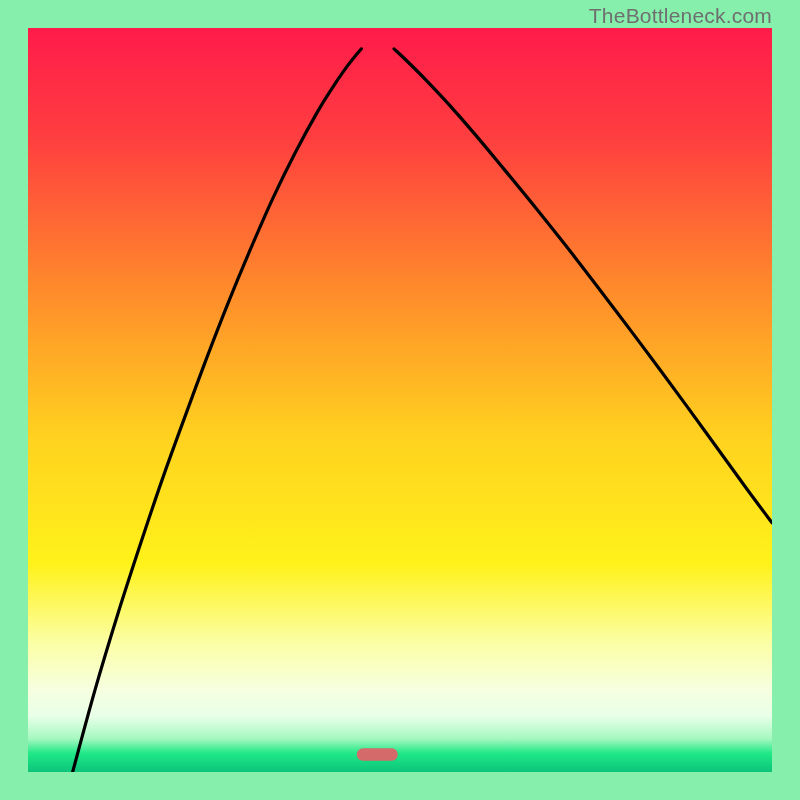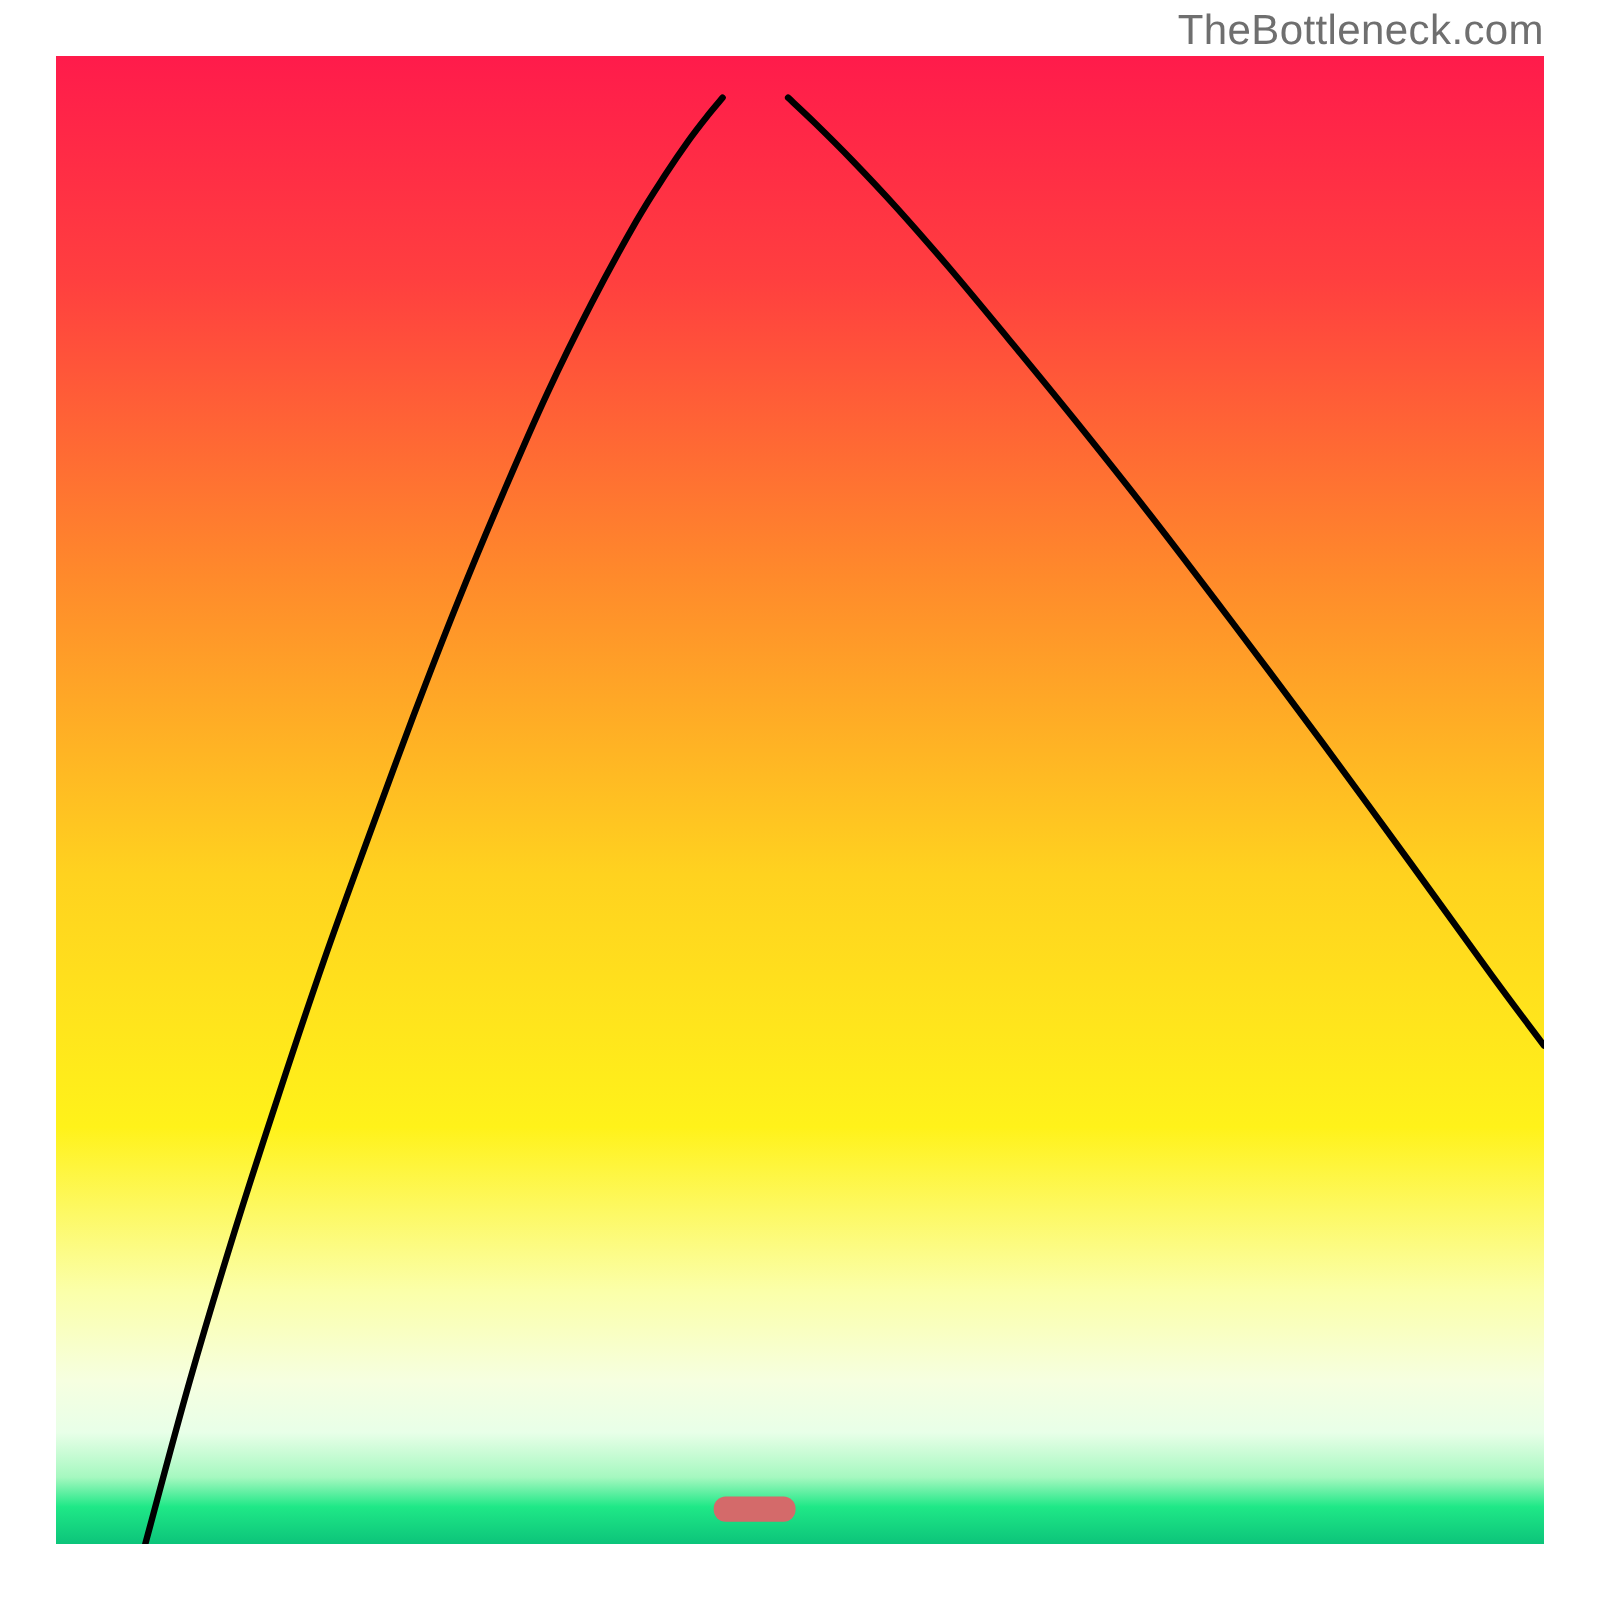--- a/index.html
+++ b/index.html
@@ -7,21 +7,21 @@
     padding: 0;
     width: 800px;
     height: 800px;
     overflow: hidden;
     background: #000;
     font-family: Arial, Helvetica, sans-serif;
   }
   .frame {
     position: absolute;
     inset: 0;
-    background: #ffffff;
+    background: #86efac;
   }
   .plot {
     position: absolute;
     left: 28px;
     top: 28px;
     width: 744px;
     height: 744px;
     overflow: hidden;
   }
   .watermark {

